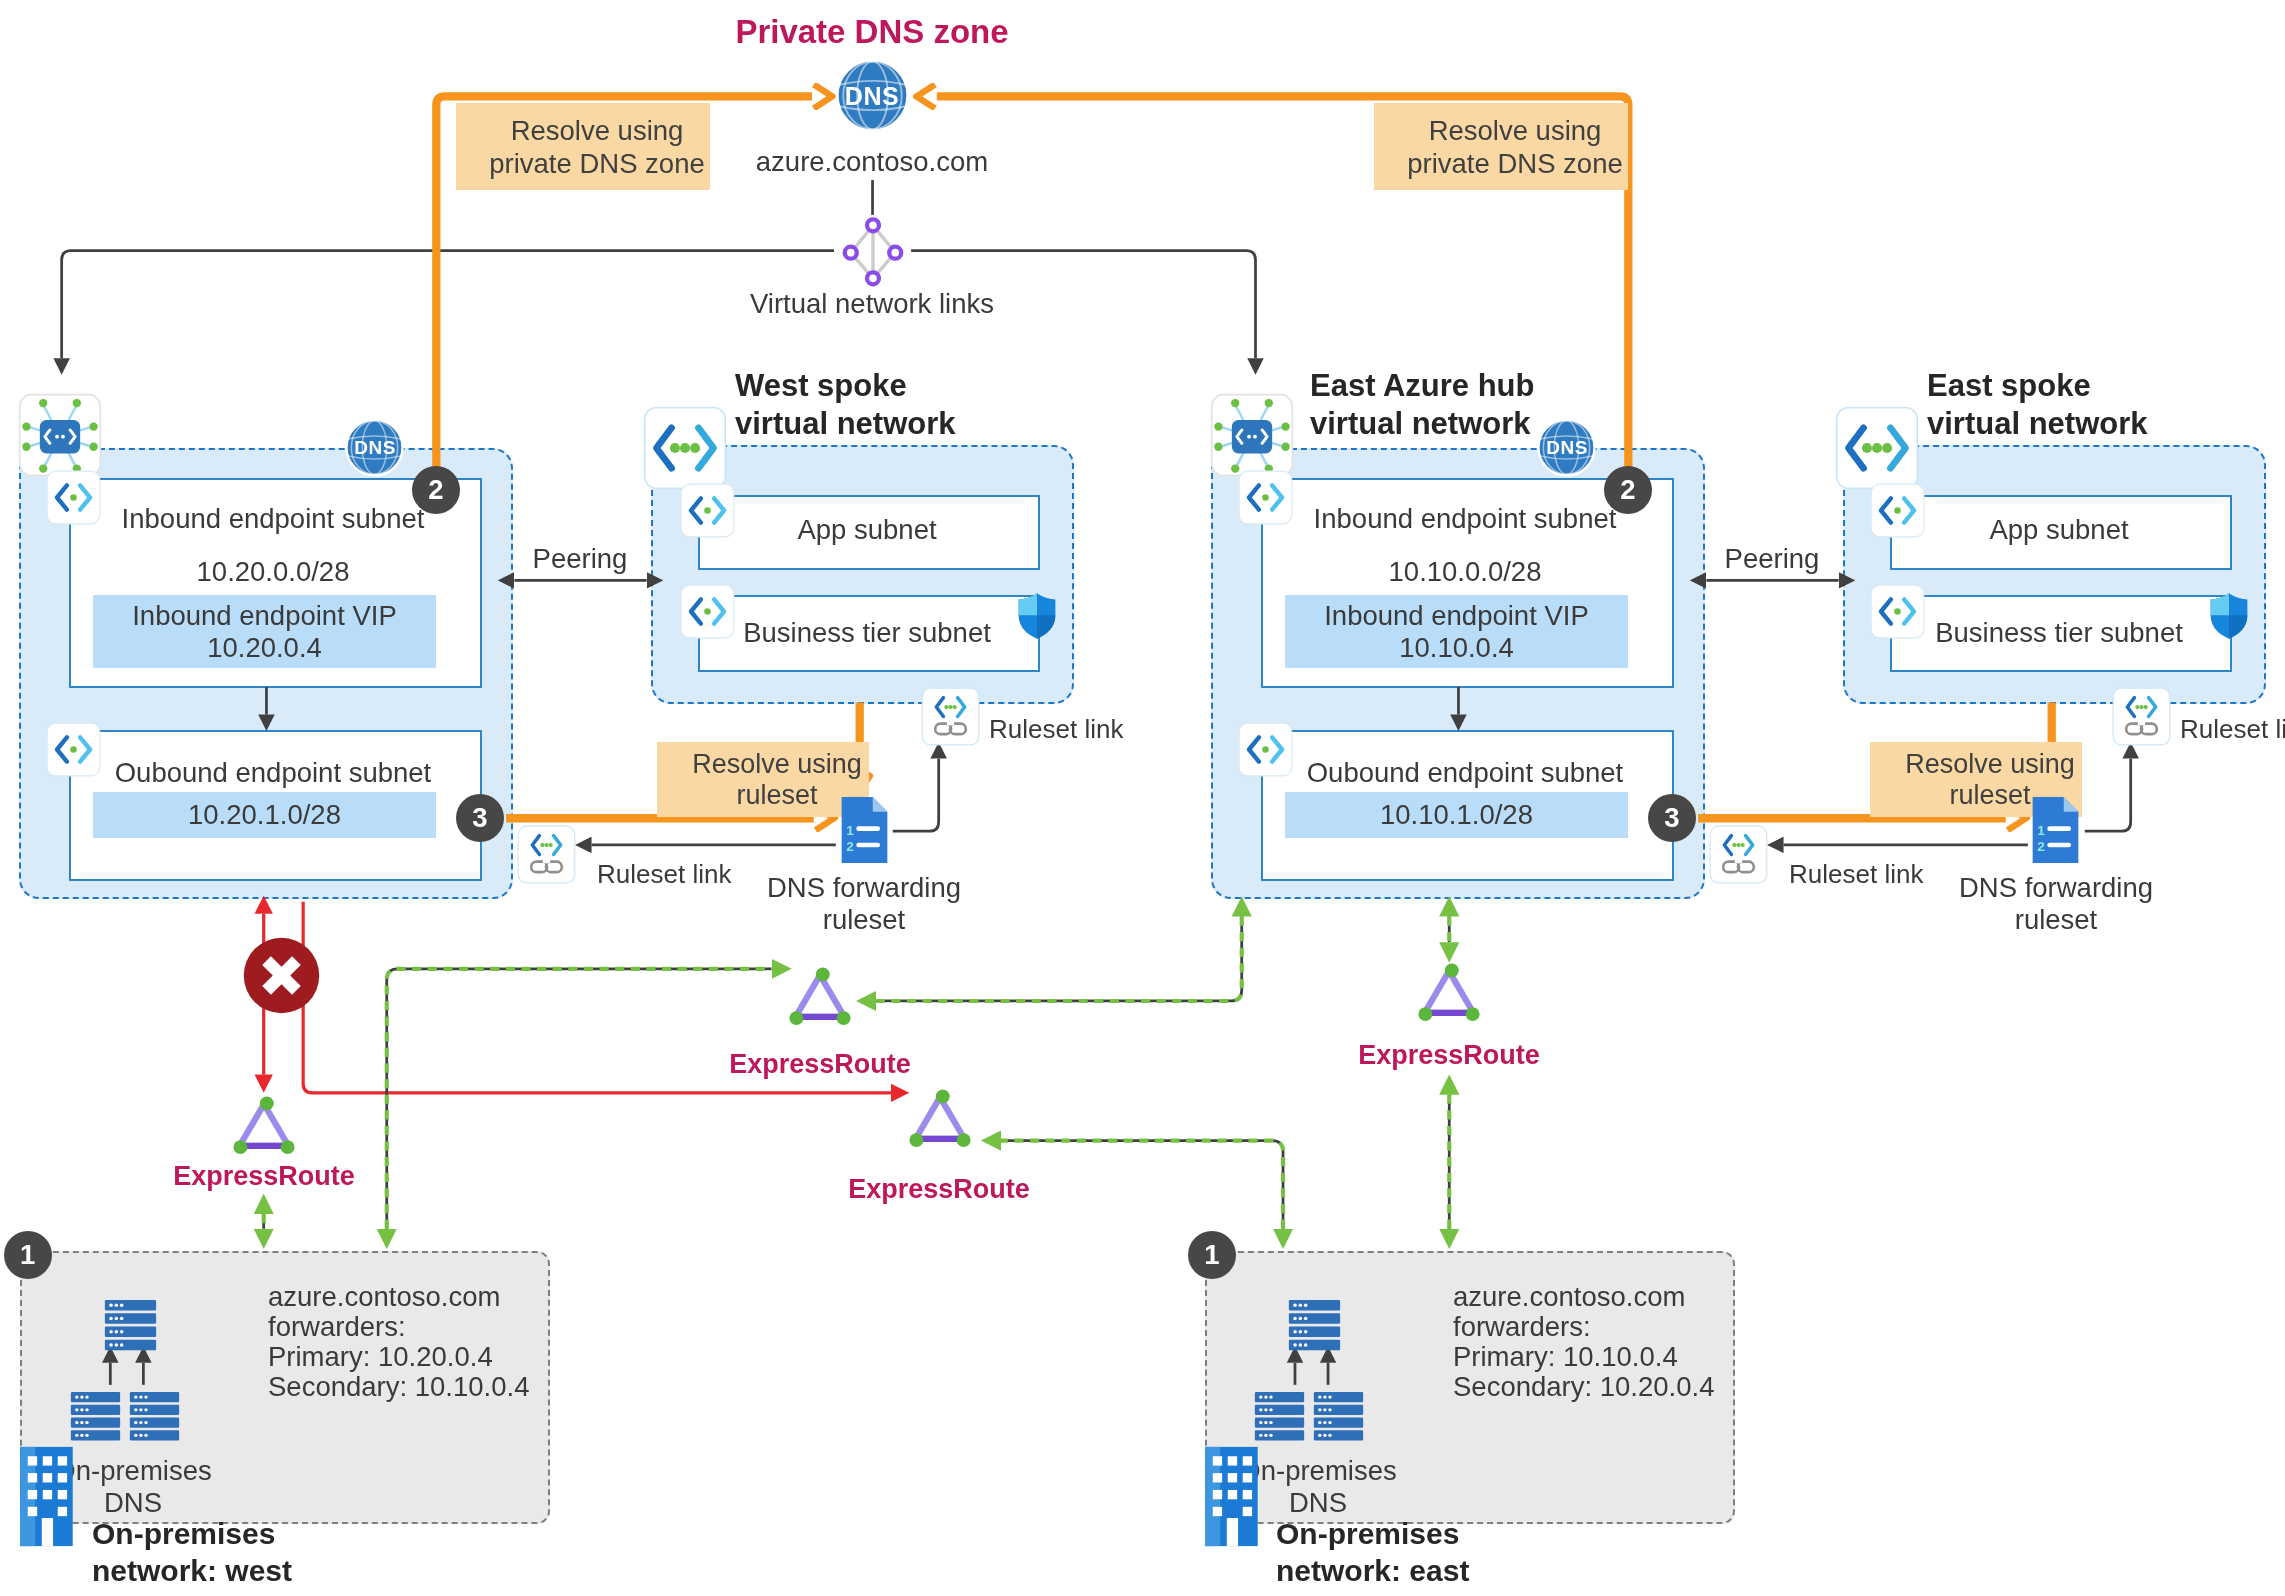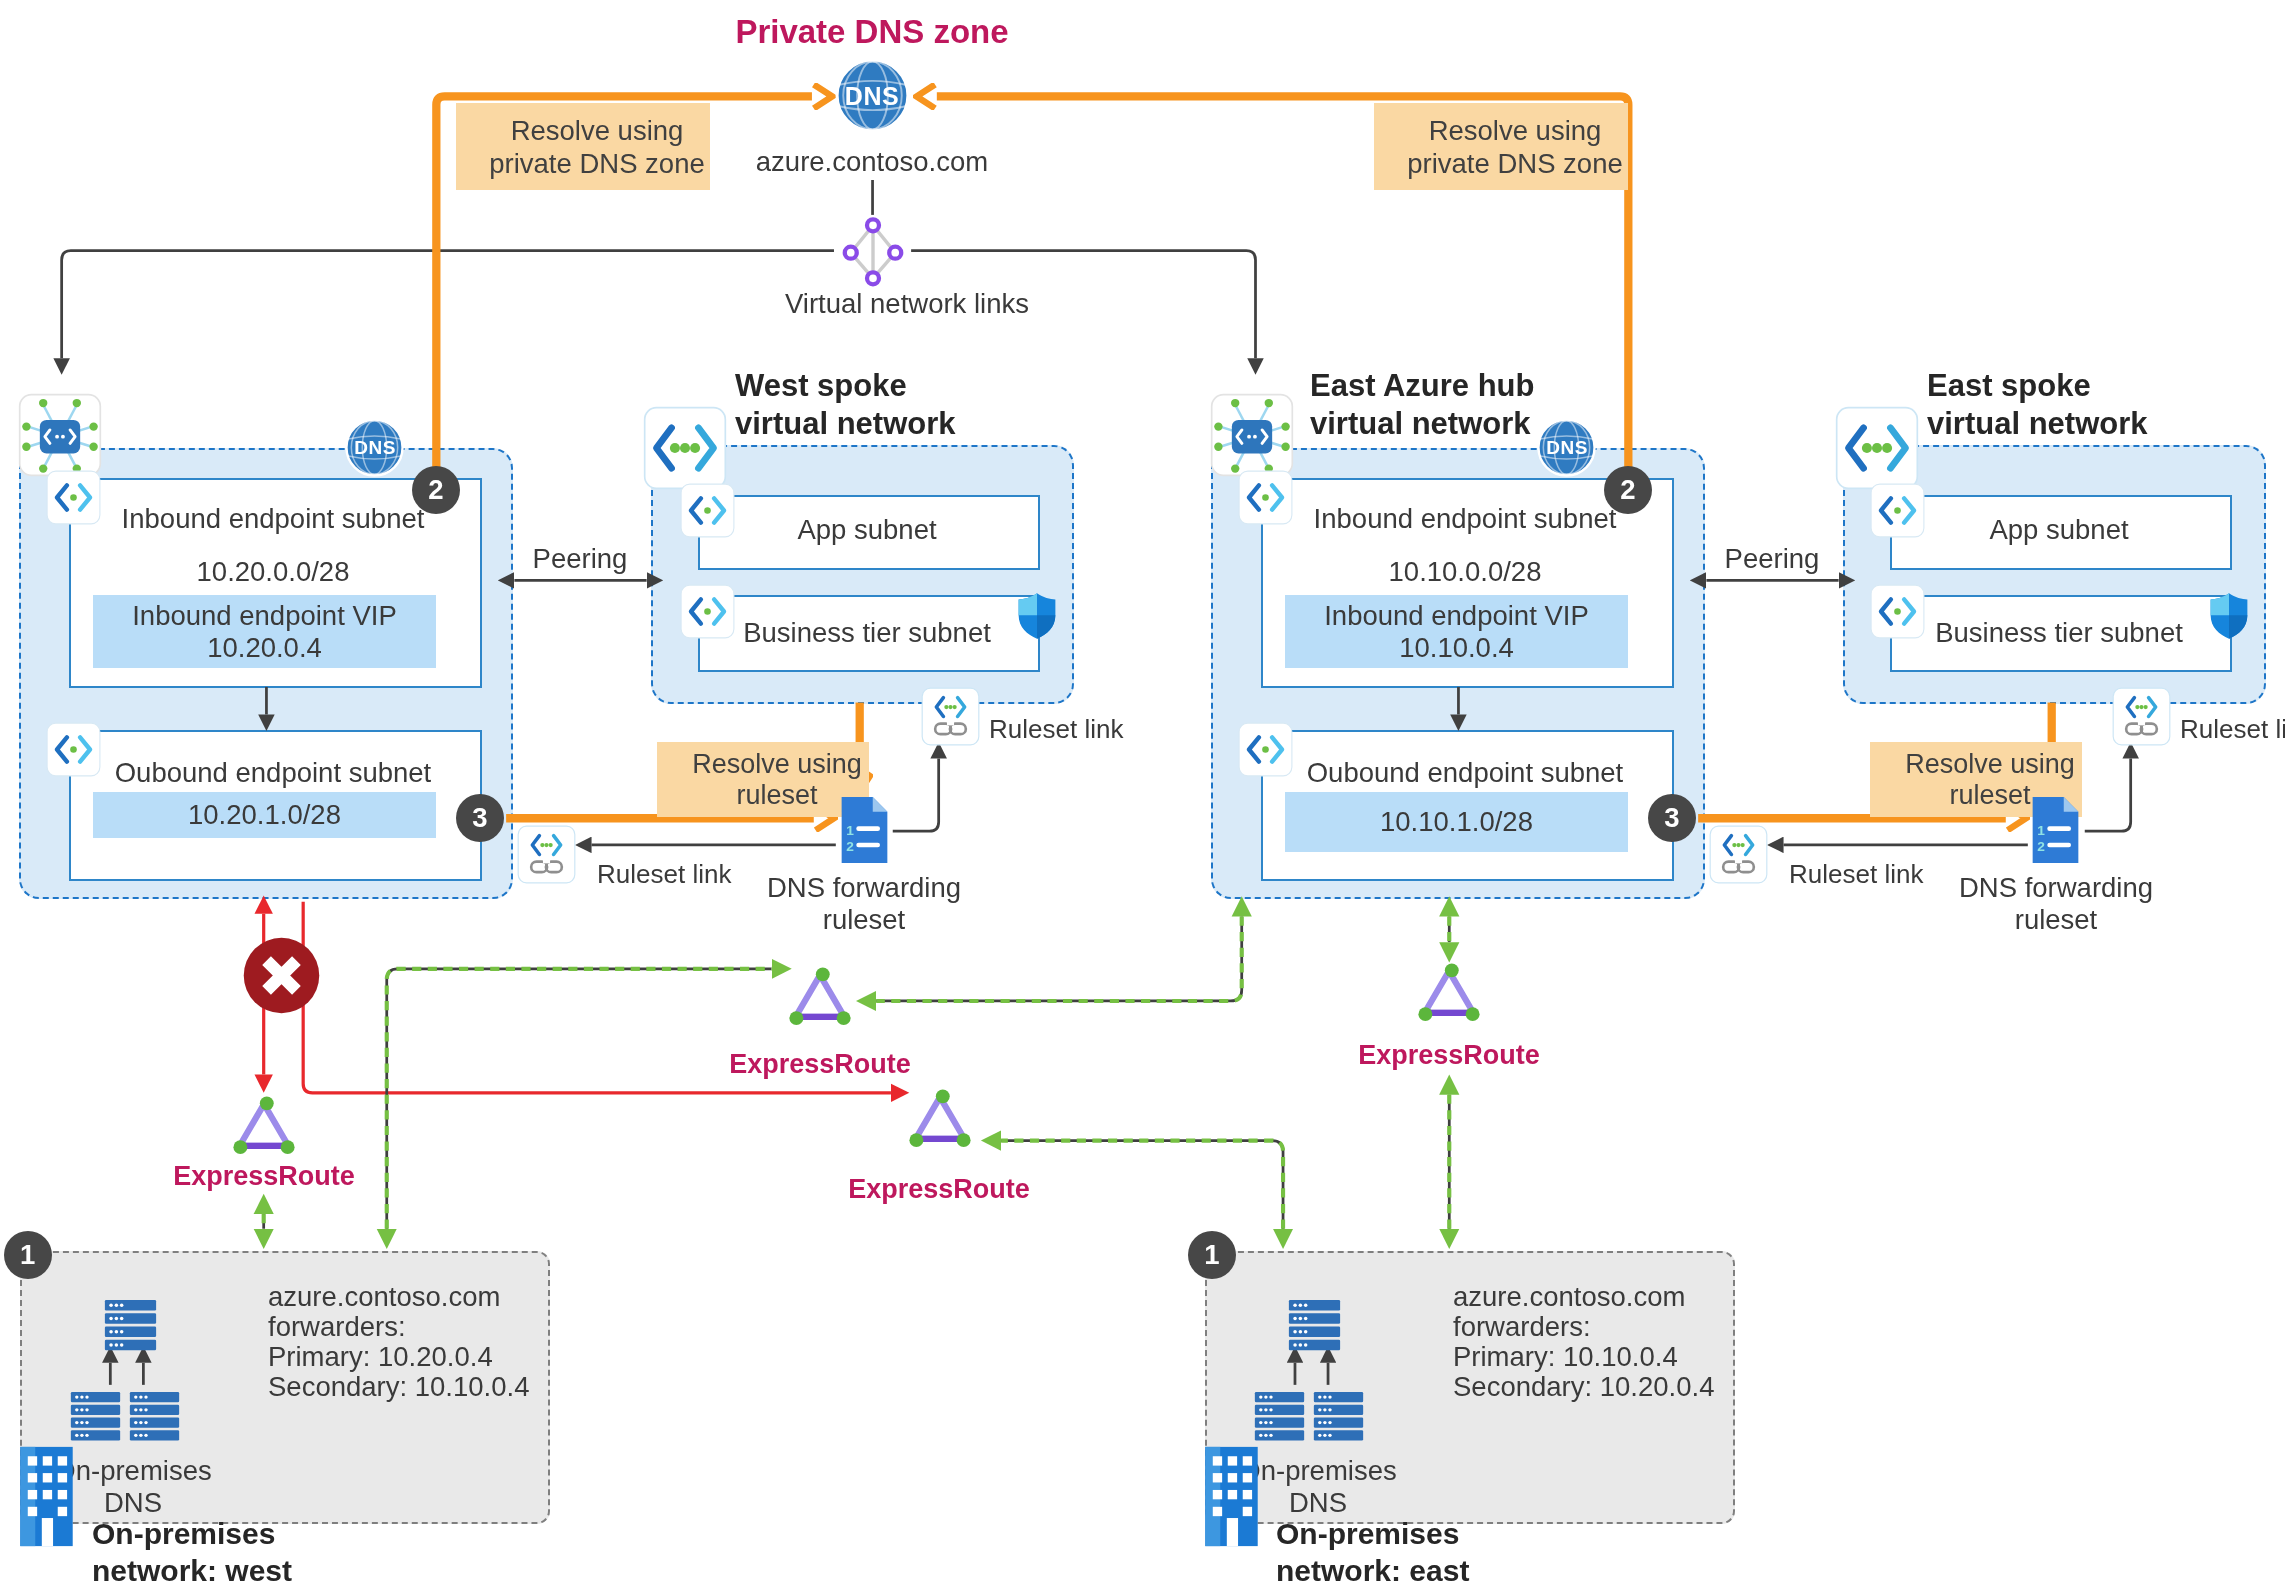--- a/index.html
+++ b/index.html
@@ -265,21 +265,21 @@
 
   <div class="abs z3 maintitle cx" style="left:872px;top:13px;">Private DNS zone</div>
   <svg class="abs z3" style="left:834px;top:57px;" width="77" height="77" viewBox="0 0 84 84">
       <use href="#sym-globe"></use>
     </svg>
   <div class="abs z3 dnstext cx" style="left:872px;top:82px;font-size:25px;">DNS</div>
   <div class="abs z3 lbl cx" style="left:872px;top:146px;">azure.contoso.com</div>
   <svg class="abs z3" style="left:838px;top:215px;" width="70" height="72" viewBox="0 0 76 78">
       <use href="#sym-vnl"></use>
     </svg>
-  <div class="abs z3 lbl cx" style="left:872px;top:288px;margin-left:35px;">Virtual network links</div>
+  <div class="abs z3 lbl cx" style="left:872px;top:288px;">Virtual network links</div>
 
   <div class="abs z3 orangebox" style="left:456px;top:103px;width:226px;height:87px;">Resolve using private DNS zone</div>
   <div class="abs z3 orangebox" style="left:1374px;top:103px;width:226px;height:87px;">Resolve using private DNS zone</div>
 
   <svg class="abs z3" style="left:18.4px;top:393px;" width="84" height="84" viewBox="0 0 92 92">
       <use href="#sym-vnet-hub"></use>
     </svg>
   <svg class="abs z3" style="left:344px;top:417px;" width="61" height="61" viewBox="0 0 66 66">
       <use href="#sym-globe"></use>
     </svg>
@@ -354,21 +354,21 @@
   <div class="abs z3 lbl cx" style="left:1465px;top:556px;">10.10.0.0/28</div>
   <div class="abs z3 bluebox" style="left:1285px;top:595px;width:343px;height:73px;">
     <div class="lbl">Inbound endpoint VIP</div>
     <div class="lbl">10.10.0.4</div>
   </div>
 
   <svg class="abs z3" style="left:1238px;top:722px;" width="55" height="55" viewBox="0 0 60 60">
       <use href="#sym-subnet"></use>
     </svg>
   <div class="abs z3 lbl cx" style="left:1465px;top:757px;">Oubound endpoint subnet</div>
-  <div class="abs z3 bluebox" style="left:1285px;top:792px;width:343px;height:60px;">
+  <div class="abs z3 bluebox" style="left:1285px;top:792px;width:343px;height:46px;">
     <div class="lbl">10.10.1.0/28</div>
   </div>
   <div class="abs z3 badge" style="left:1648px;top:794px;width:48px;height:48px;">3</div>
 
   <svg class="abs z3" style="left:1835px;top:406px;" width="84" height="84" viewBox="0 0 92 92">
       <use href="#sym-vnet-spoke"></use>
     </svg>
   <div class="abs z3 title" style="left:1927px;top:367px;width:230px;">East spoke virtual network</div>
   <svg class="abs z3" style="left:1870px;top:483px;" width="55" height="55" viewBox="0 0 60 60">
       <use href="#sym-subnet"></use>

